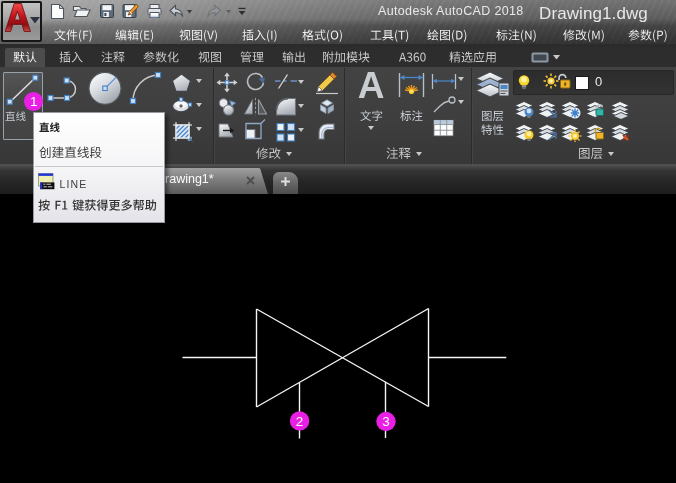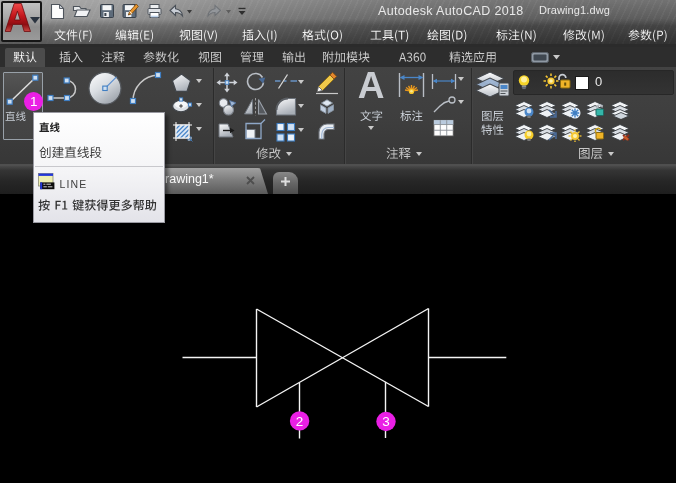--- a/index.html
+++ b/index.html
@@ -71,21 +71,21 @@
 <g transform="translate(157,0)" opacity="0.55">
         <path d="M8,2.5 L13.5,7.5 L8,12.5 L8,9.5 Q3.5,9.5 1,12.8 Q1.5,7 8,5.8 Z" fill="#9aa0a8" stroke="#5a6068" stroke-width="1.1"></path>
       </g>
 <path transform="translate(175,0)" d="M1,7 L6,7 L3.5,10.5 Z" fill="#3a3a3a" opacity="0.55"></path>
 <g transform="translate(188,0)">
         <rect x="0.5" y="4.8" width="7" height="1.3" fill="#2e2e2e"></rect>
         <path d="M0.5,8 L7.5,8 L4,12 Z" fill="#2e2e2e"></path>
       </g>
 </svg>
 <div class="abs" style="left:378px;top:4px;font-size:12.5px;letter-spacing:0.35px;color:#e8e8e8">Autodesk AutoCAD 2018</div>
-<div class="abs" style="left:539px;top:4px;font-size:11px;letter-spacing:0.1px;color:#e8e8e8">Drawing1.dwg</div>
+<div class="abs" style="left:539px;top:4px;font-size:17px;letter-spacing:0.1px;color:#e8e8e8">Drawing1.dwg</div>
 <svg style="position:absolute;left:53.6px;top:28.5px" width="38.7" height="13.8" viewBox="0 0 38.7 13.8">
       <path d="M5.1 0.7C5.4 1.3 5.8 2.1 6 2.6L7 2.2C6.8 1.8 6.4 1 6 0.4ZM0.6 2.6V3.5H2.5C3.2 5.3 4.1 6.9 5.4 8.2C4 9.3 2.4 10.1 0.4 10.6C0.6 10.9 0.9 11.3 1 11.5C3 10.8 4.7 10 6 8.8C7.4 10 9 10.9 11 11.4C11.1 11.2 11.4 10.8 11.6 10.6C9.7 10.1 8.1 9.3 6.7 8.1C7.9 6.9 8.9 5.4 9.6 3.5H11.4V2.6ZM6 7.5C4.9 6.4 4 5 3.4 3.5H8.5C7.9 5.1 7.1 6.4 6 7.5ZM15.8 6.5V7.3H19.2V11.5H20.1V7.3H23.4V6.5H20.1V3.8H22.9V2.9H20.1V0.6H19.2V2.9H17.6C17.8 2.4 17.9 1.8 18 1.3L17.2 1.1C16.9 2.7 16.4 4.2 15.7 5.2C15.9 5.3 16.3 5.5 16.5 5.7C16.8 5.1 17.1 4.5 17.4 3.8H19.2V6.5ZM15.2 0.5C14.6 2.3 13.5 4.1 12.4 5.3C12.5 5.5 12.8 6 12.9 6.2C13.3 5.8 13.6 5.3 14 4.8V11.5H14.9V3.4C15.3 2.6 15.7 1.7 16.1 0.8ZM26.9 12.9 27.5 12.6C26.5 10.9 26 8.9 26 6.8C26 4.8 26.5 2.8 27.5 1.1L26.9 0.7C25.8 2.5 25.1 4.5 25.1 6.8C25.1 9.2 25.8 11.1 26.9 12.9ZM29.3 10.6H30.4V6.6H33.7V5.7H30.4V2.7H34.3V1.8H29.3ZM35.9 12.9C37 11.1 37.6 9.2 37.6 6.8C37.6 4.5 37 2.5 35.9 0.7L35.2 1.1C36.2 2.8 36.7 4.8 36.7 6.8C36.7 8.9 36.2 10.9 35.2 12.6Z" fill="#f2f2f2"></path>
     </svg>
 <svg style="position:absolute;left:114.9px;top:28.5px" width="39.2" height="13.8" viewBox="0 0 39.2 13.8">
       <path d="M0.5 9.9 0.7 10.7C1.7 10.3 2.9 9.8 4.2 9.3L4 8.6C2.7 9.1 1.4 9.6 0.5 9.9ZM0.7 5.5C0.9 5.4 1.2 5.3 2.5 5.2C2 5.9 1.6 6.5 1.4 6.8C1 7.2 0.8 7.5 0.5 7.6C0.6 7.8 0.8 8.2 0.8 8.4C1 8.2 1.4 8.1 4.1 7.5C4 7.3 4 7 4 6.8L2 7.2C2.9 6.1 3.7 4.7 4.4 3.4L3.6 3C3.4 3.4 3.2 3.9 2.9 4.4L1.6 4.5C2.3 3.4 3 2.1 3.4 0.8L2.6 0.5C2.1 1.9 1.3 3.5 1.1 3.9C0.9 4.3 0.7 4.6 0.5 4.7C0.6 4.9 0.7 5.3 0.7 5.5ZM7.5 6.4V8.1H6.5V6.4ZM8.1 6.4H9V8.1H8.1ZM5.8 5.6V11.4H6.5V8.8H7.5V11.1H8.1V8.8H9V11.1H9.6V8.8H10.5V10.6C10.5 10.7 10.4 10.8 10.3 10.8C10.2 10.8 10 10.8 9.8 10.8C9.9 10.9 9.9 11.2 10 11.4C10.4 11.4 10.7 11.4 10.9 11.3C11.1 11.2 11.2 11 11.2 10.7V5.6L10.5 5.6ZM9.6 6.4H10.5V8.1H9.6ZM7.3 0.6C7.5 1 7.6 1.4 7.8 1.8H5V4.4C5 6.2 4.9 8.9 3.8 10.8C3.9 10.9 4.3 11.2 4.5 11.3C5.6 9.4 5.8 6.5 5.8 4.6H11V1.8H8.7C8.6 1.4 8.4 0.8 8.1 0.4ZM5.8 2.5H10.2V3.8H5.8ZM18.6 1.5H21.8V2.8H18.6ZM17.8 0.9V3.4H22.7V0.9ZM13 6.6C13.1 6.5 13.4 6.4 13.8 6.4H14.9V8.1L12.5 8.6L12.7 9.4L14.9 9V11.5H15.8V8.8L17.1 8.5L17.1 7.8L15.8 8V6.4H16.9V5.6H15.8V3.7H14.9V5.6H13.8C14.1 4.8 14.4 3.8 14.7 2.8H16.9V1.9H15C15.1 1.5 15.2 1.1 15.2 0.7L14.4 0.5C14.3 0.9 14.2 1.4 14.1 1.9H12.6V2.8H13.9C13.6 3.7 13.4 4.5 13.3 4.8C13.1 5.3 12.9 5.7 12.7 5.8C12.8 6 12.9 6.4 13 6.6ZM21.8 4.9V5.9H18.7V4.9ZM16.8 9.6 16.9 10.5 21.8 10.1V11.5H22.6V10L23.5 9.9L23.5 9.2L22.6 9.2V4.9H23.4V4.1H17.1V4.9H17.9V9.6ZM21.8 6.6V7.7H18.7V6.6ZM21.8 8.3V9.3L18.7 9.5V8.3ZM26.9 12.9 27.5 12.6C26.5 10.9 26 8.9 26 6.8C26 4.8 26.5 2.8 27.5 1.1L26.9 0.7C25.8 2.5 25.1 4.5 25.1 6.8C25.1 9.2 25.8 11.1 26.9 12.9ZM29.3 10.6H34.5V9.6H30.4V6.4H33.7V5.5H30.4V2.7H34.3V1.8H29.3ZM36.3 12.9C37.4 11.1 38.1 9.2 38.1 6.8C38.1 4.5 37.4 2.5 36.3 0.7L35.6 1.1C36.7 2.8 37.2 4.8 37.2 6.8C37.2 8.9 36.7 10.9 35.6 12.6Z" fill="#f2f2f2"></path>
     </svg>
 <svg style="position:absolute;left:178.5px;top:28.5px" width="39.0" height="13.8" viewBox="0 0 39.0 13.8">
       <path d="M5.4 1.1V7.5H6.3V1.9H10V7.5H10.9V1.1ZM1.8 0.9C2.3 1.4 2.7 2 3 2.5L3.7 2C3.5 1.6 3 1 2.5 0.5ZM7.6 2.8V5.1C7.6 7 7.3 9.3 4.2 10.9C4.4 11 4.7 11.3 4.8 11.5C6.6 10.6 7.6 9.3 8.1 8V10.3C8.1 11.1 8.4 11.3 9.2 11.3H10.3C11.3 11.3 11.5 10.8 11.6 9C11.4 8.9 11.1 8.8 10.8 8.6C10.8 10.3 10.7 10.7 10.3 10.7H9.3C9 10.7 8.9 10.6 8.9 10.2V7.2H8.3C8.5 6.5 8.5 5.8 8.5 5.1V2.8ZM0.8 2.5V3.4H3.7C3 4.9 1.7 6.4 0.5 7.2C0.6 7.4 0.8 7.9 0.9 8.1C1.4 7.8 1.8 7.3 2.3 6.8V11.5H3.1V6.3C3.6 6.9 4.1 7.6 4.3 7.9L4.9 7.2C4.7 6.9 3.8 6 3.4 5.5C3.9 4.7 4.4 3.8 4.8 2.8L4.3 2.5L4.1 2.5ZM16.5 7.2C17.5 7.4 18.7 7.8 19.4 8.2L19.7 7.6C19.1 7.2 17.8 6.9 16.9 6.7ZM15.3 8.7C17 8.9 19 9.4 20.2 9.8L20.6 9.2C19.4 8.8 17.3 8.3 15.7 8.1ZM13 1V11.5H13.9V11H22.1V11.5H23V1ZM13.9 10.2V1.8H22.1V10.2ZM17 2.1C16.4 3 15.3 4 14.3 4.6C14.5 4.7 14.8 5 14.9 5.1C15.3 4.9 15.7 4.6 16 4.3C16.4 4.7 16.8 5 17.3 5.4C16.3 5.8 15.2 6.2 14.1 6.4C14.2 6.6 14.4 6.9 14.5 7.1C15.7 6.9 17 6.4 18.1 5.8C19.1 6.3 20.2 6.8 21.4 7C21.5 6.8 21.7 6.5 21.9 6.3C20.8 6.1 19.8 5.8 18.8 5.4C19.7 4.8 20.5 4.1 21 3.3L20.5 3L20.3 3H17.2C17.4 2.8 17.6 2.6 17.7 2.3ZM16.5 3.8 16.6 3.7H19.7C19.3 4.2 18.7 4.6 18.1 5C17.5 4.6 16.9 4.2 16.5 3.8ZM26.9 12.9 27.5 12.6C26.5 10.9 26 8.9 26 6.8C26 4.8 26.5 2.8 27.5 1.1L26.9 0.7C25.8 2.5 25.1 4.5 25.1 6.8C25.1 9.2 25.8 11.1 26.9 12.9ZM30.9 10.6H32.2L35 1.8H33.8L32.4 6.5C32.1 7.6 31.9 8.4 31.6 9.4H31.5C31.2 8.4 31 7.6 30.7 6.5L29.2 1.8H28.1ZM36.1 12.9C37.2 11.1 37.9 9.2 37.9 6.8C37.9 4.5 37.2 2.5 36.1 0.7L35.5 1.1C36.5 2.8 37 4.8 37 6.8C37 8.9 36.5 10.9 35.5 12.6Z" fill="#f2f2f2"></path>
     </svg>
 <svg style="position:absolute;left:242.2px;top:28.5px" width="35.6" height="13.8" viewBox="0 0 35.6 13.8">

